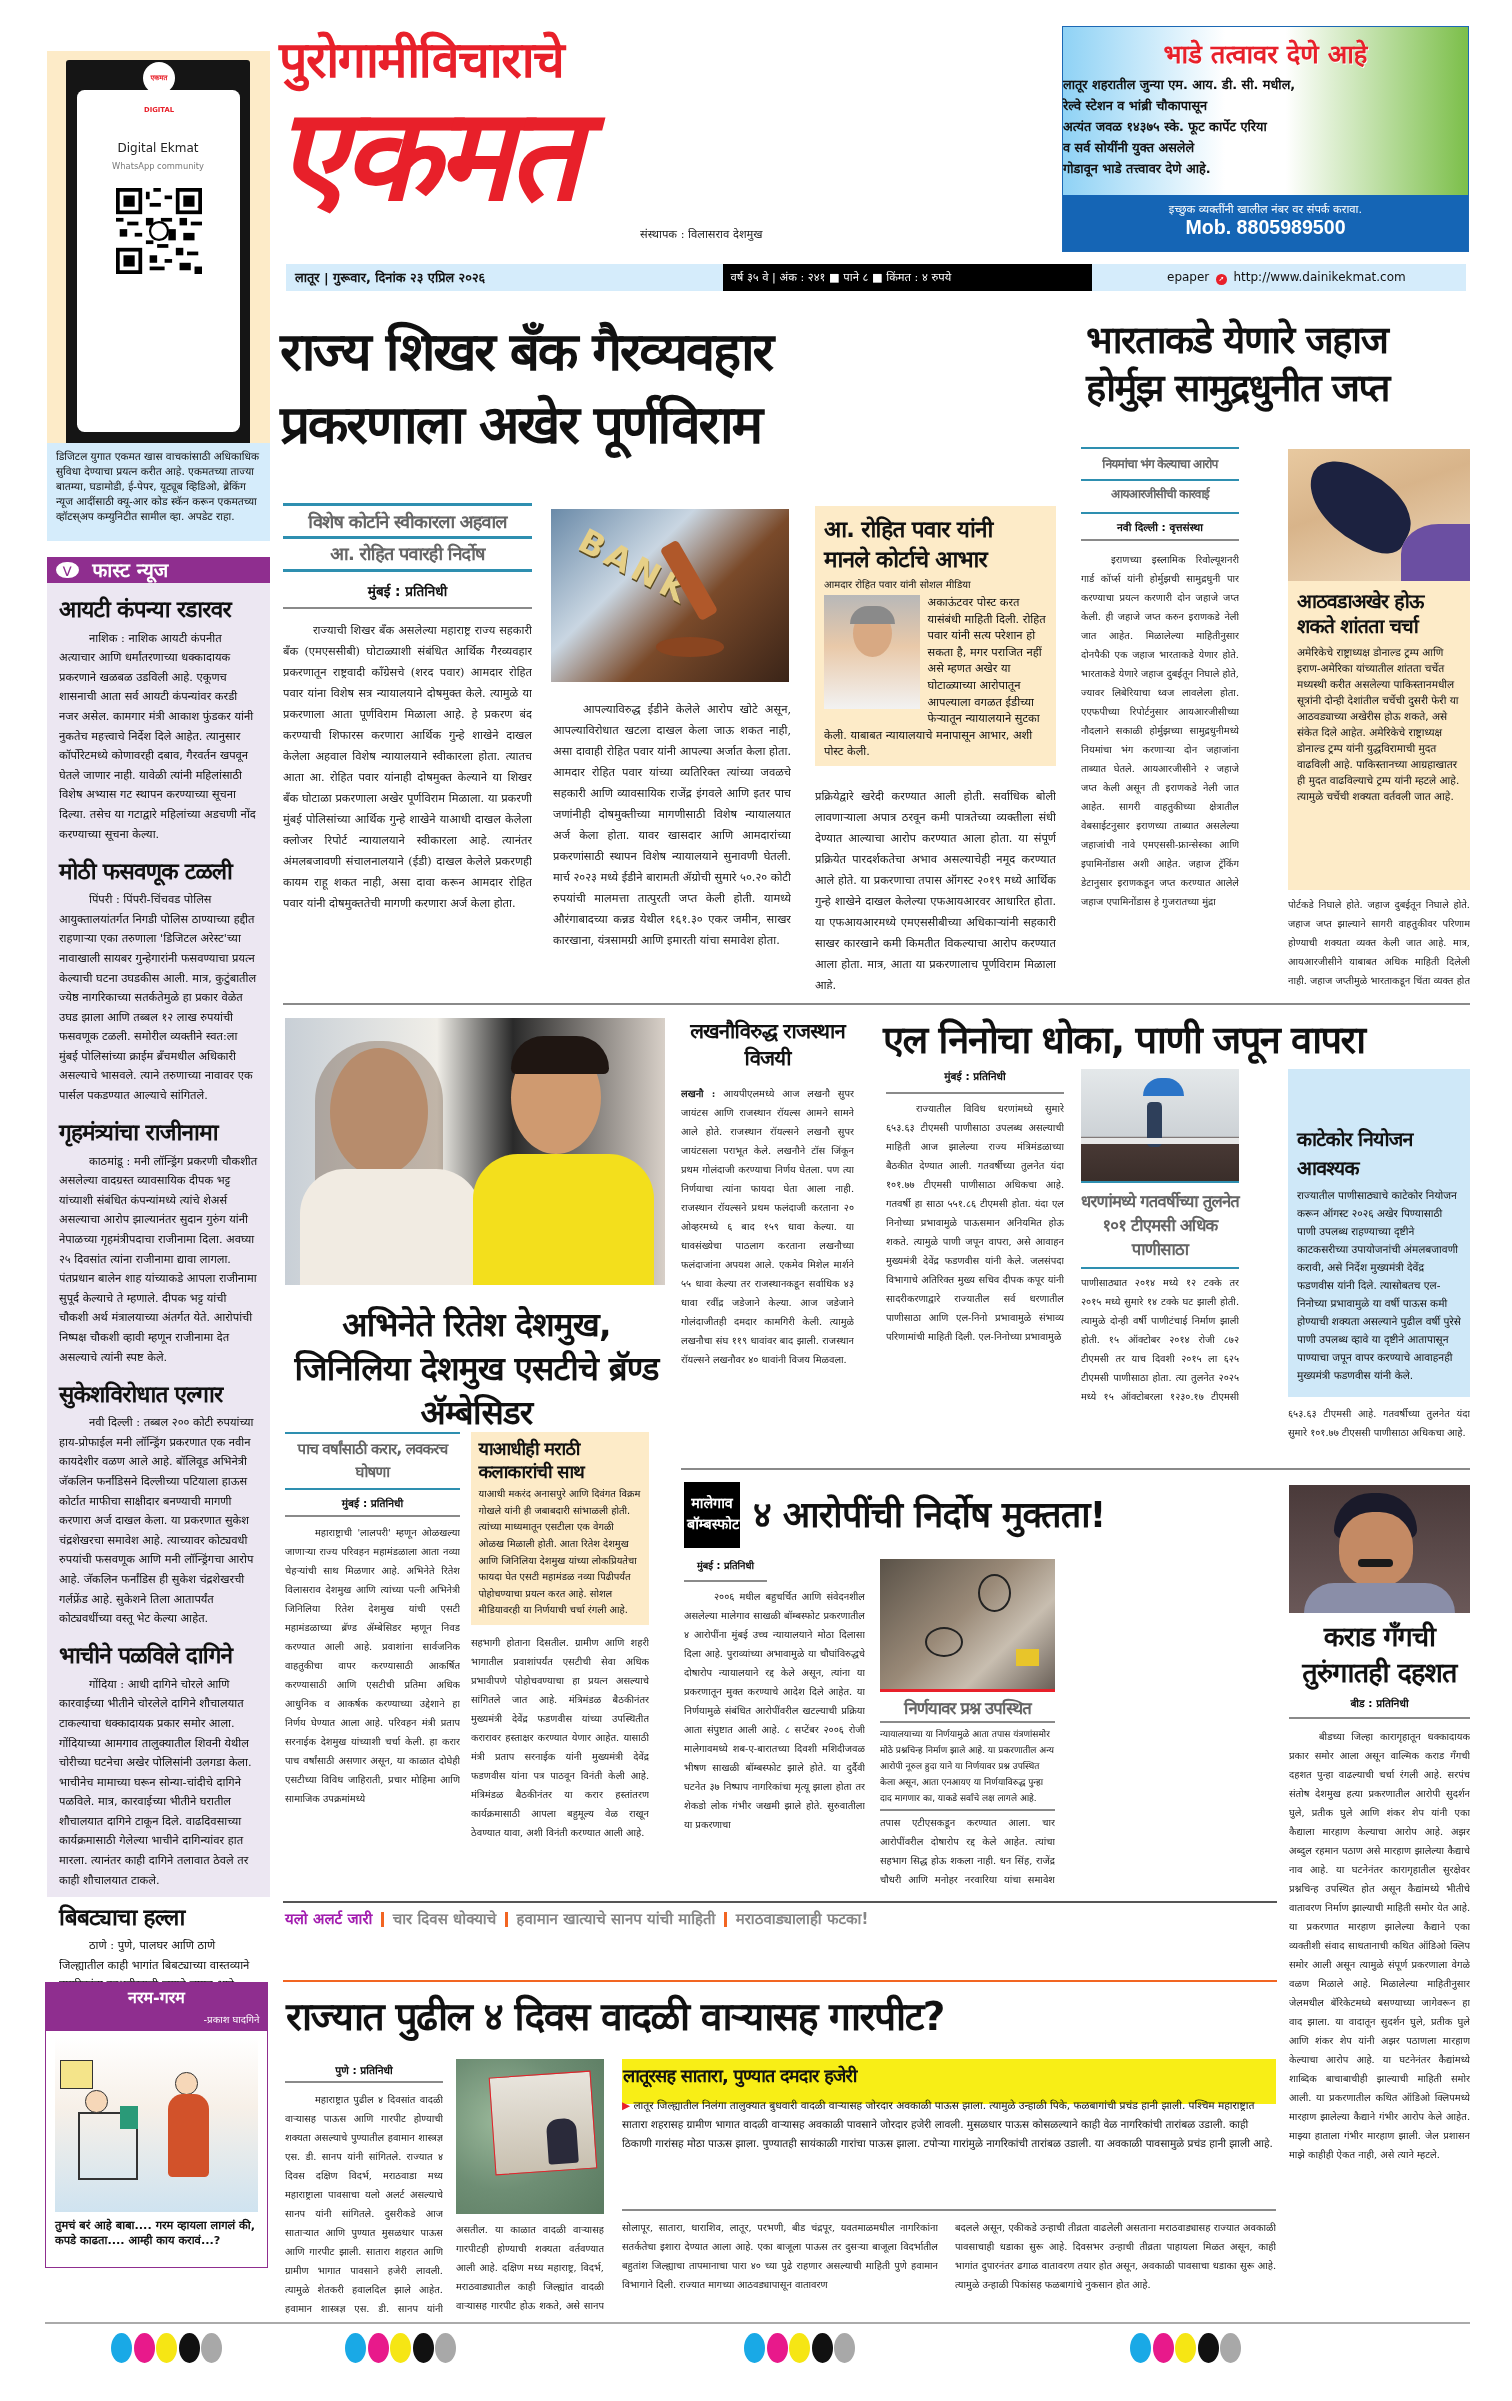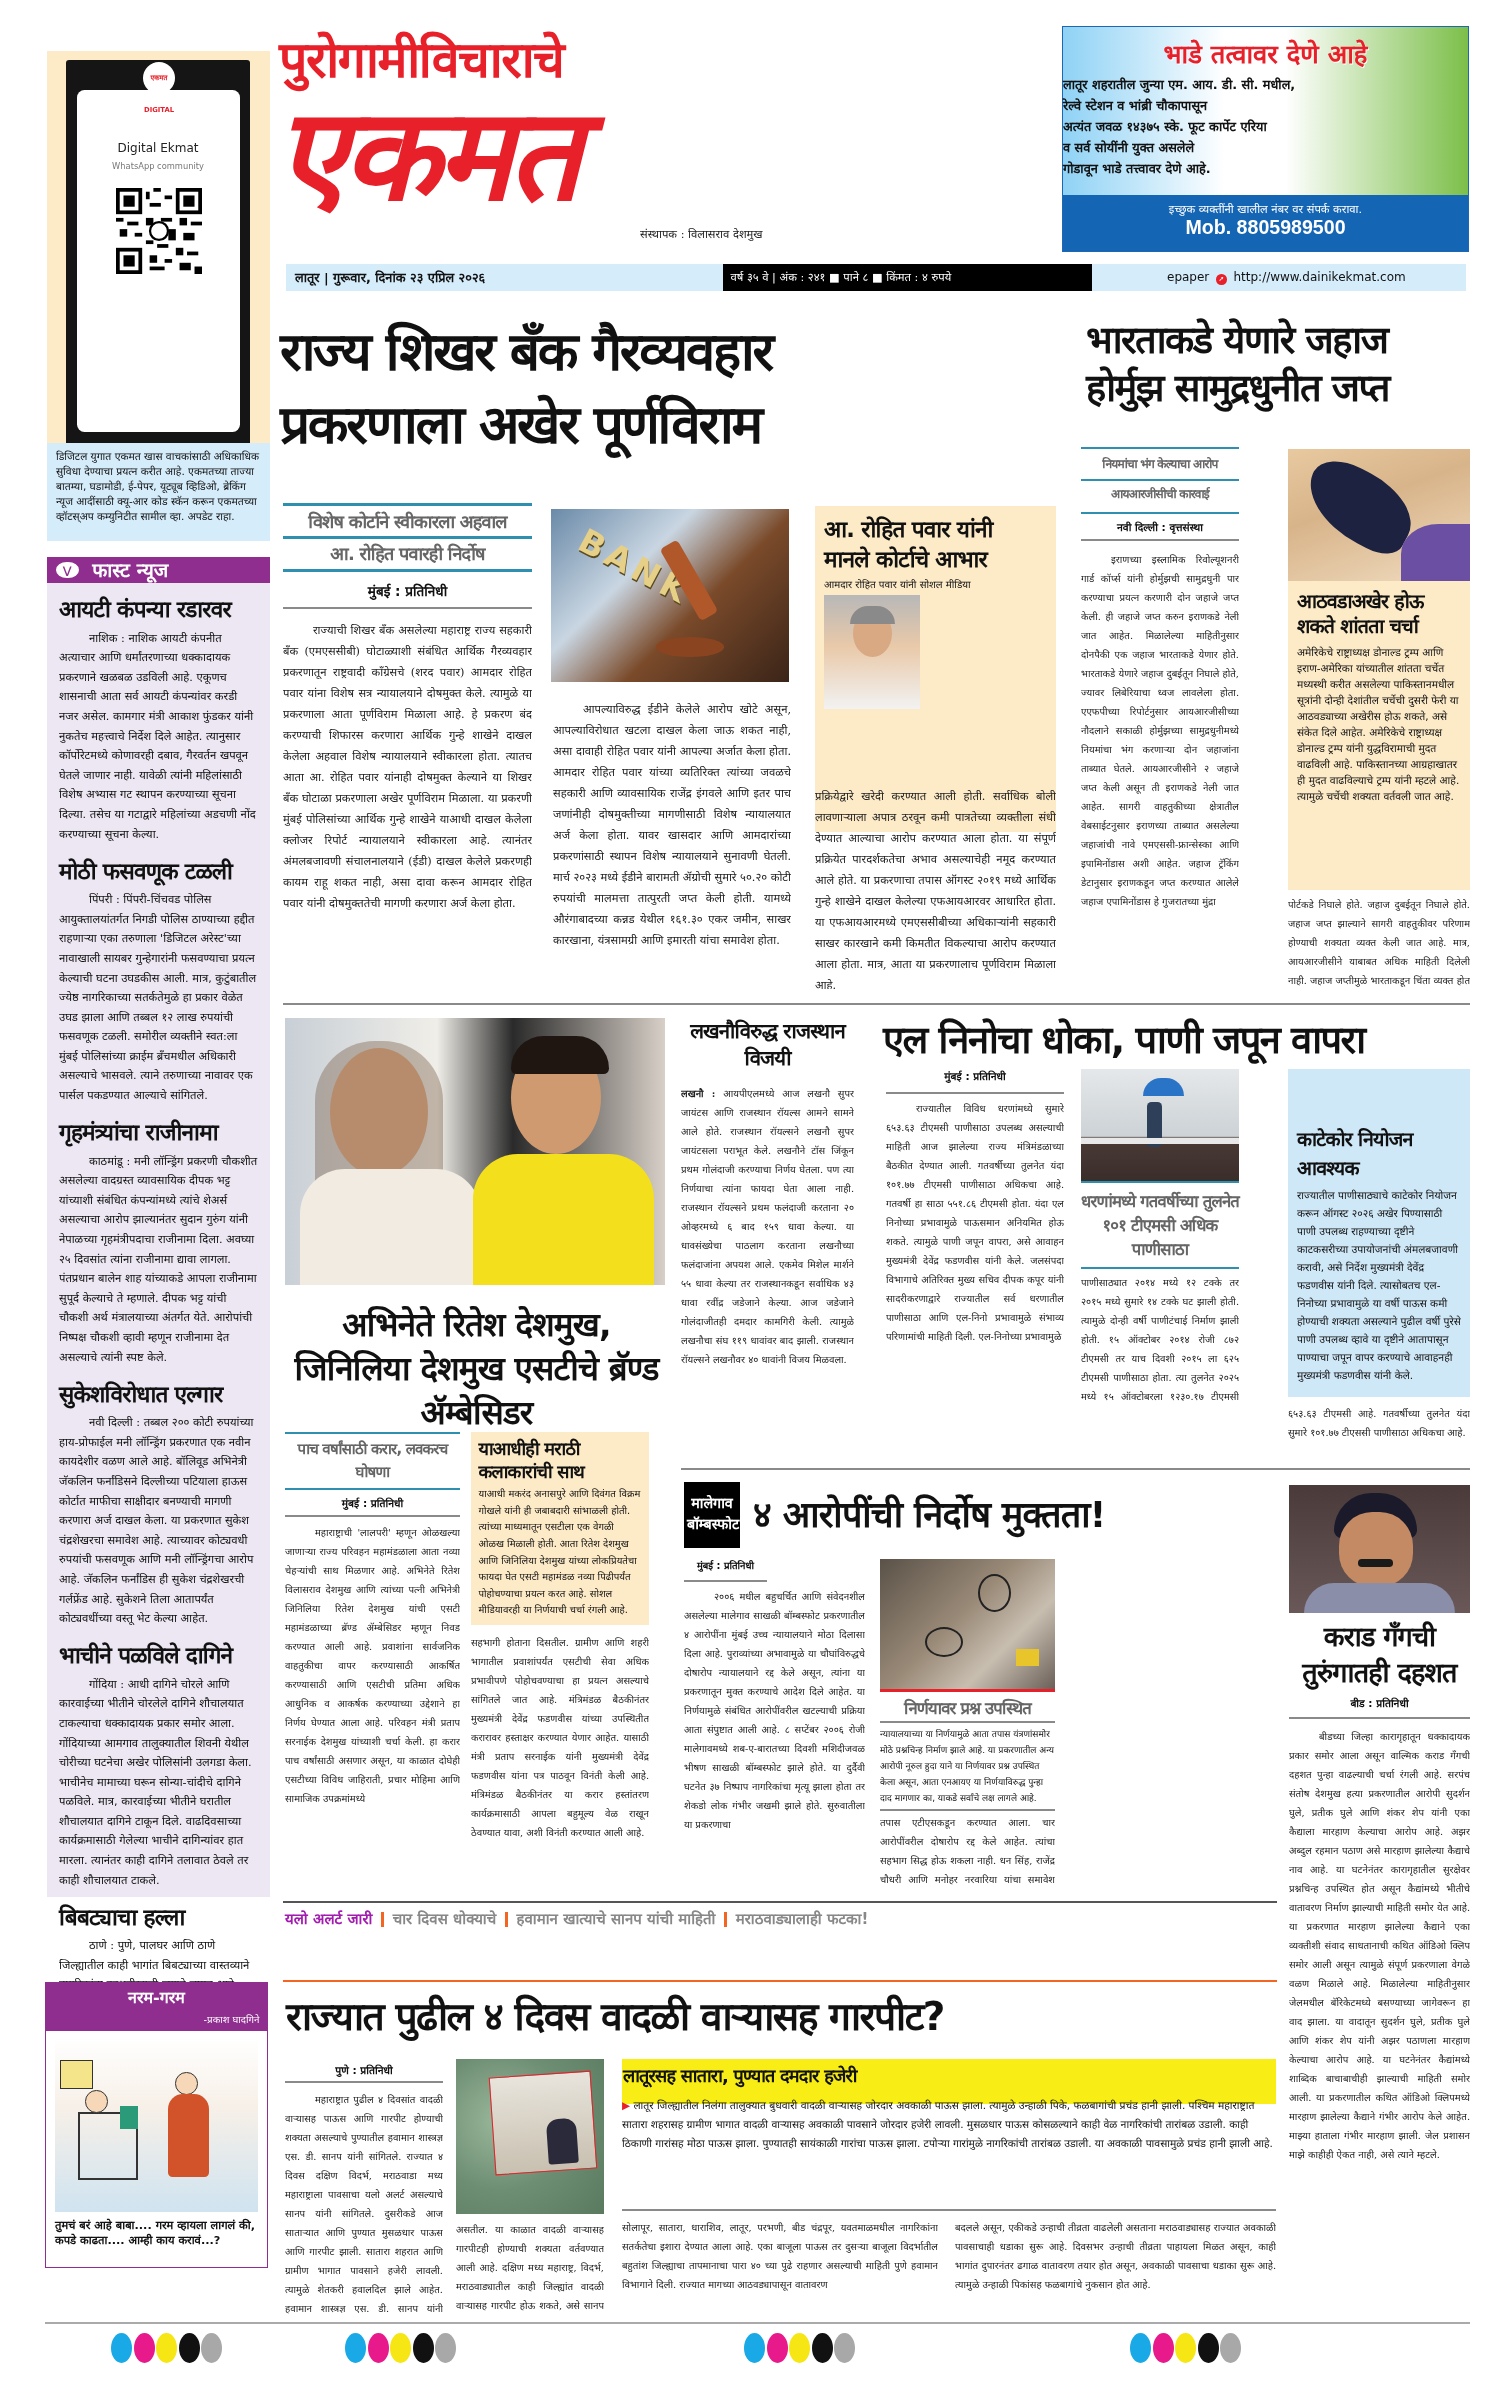--- a/index.html
+++ b/index.html
@@ -160,27 +160,28 @@
 
 <div class="img" style="left:551px;top:509px;width:238px;height:173px;background:linear-gradient(135deg,#6a8aa8 0%,#c9d6e2 35%,#7a4a2a 60%,#3a2418 100%);">
   <div style="position:absolute;left:22.6px;top:38px;font-size:33px;font-weight:bold;color:#e6cf86;transform:rotate(28deg);letter-spacing:4.5px;text-shadow:1.5px 1.5px 0 #5a4a20;">BANK</div>
   <div style="position:absolute;left:128px;top:30px;width:19.6px;height:83px;background:#b0582a;transform:rotate(-30deg);border-radius:4.5px;"></div>
   <div style="position:absolute;left:105px;top:128px;width:68px;height:19.6px;background:#8a4520;border-radius:50%;"></div>
 </div>
 <div class="abs col" style="left:553px;top:699px;width:238px;height:286px;overflow:hidden;">
     <p>आपल्याविरुद्ध ईडीने केलेले आरोप खोटे असून, आपल्याविरोधात खटला दाखल केला जाऊ शकत नाही, असा दावाही रोहित पवार यांनी आपल्या अर्जात केला होता. आमदार रोहित पवार यांच्या व्यतिरिक्त त्यांच्या जवळचे सहकारी आणि व्यावसायिक राजेंद्र इंगवले आणि इतर पाच जणांनीही दोषमुक्तीच्या मागणीसाठी विशेष न्यायालयात अर्ज केला होता. यावर खासदार आणि आमदारांच्या प्रकरणांसाठी स्थापन विशेष न्यायालयाने सुनावणी घेतली. मार्च २०२३ मध्ये ईडीने बारामती ॲग्रोची सुमारे ५०.२० कोटी रुपयांची मालमत्ता तात्पुरती जप्त केली होती. यामध्ये औरंगाबादच्या कन्नड येथील १६१.३० एकर जमीन, साखर कारखाना, यंत्रसामग्री आणि इमारती यांचा समावेश होता.</p>
   </div>
 
-<div class="abs" style="left:815px;top:506px;width:241px;height:326px;background:#fdebc8;padding:7.5px 9px;">
+<div class="abs" style="left:815px;top:506px;width:241px;height:260px;background:#fdebc8;padding:7.5px 9px;">
   <div style="font-size:22.6px;font-weight:bold;line-height:30px;letter-spacing:-0.8px;width:181px;">आ. रोहित पवार यांनी मानले कोर्टाचे आभार</div>
   <div style="font-size:10px;margin-top:3px;">आमदार रोहित पवार यांनी सोशल मीडिया</div>
   <div style="float:left;width:96px;height:114px;margin:4.5px 7.5px 3px 0;background:linear-gradient(180deg,#b8b8b8 0%,#e9c9a9 45%,#f2f2f2 100%);position:relative;">
     <div style="position:absolute;left:29px;top:15px;width:39px;height:47px;border-radius:50%;background:#d8a983;"></div>
     <div style="position:absolute;left:25.6px;top:10.5px;width:45px;height:18px;border-radius:22.6px 22.6px 0 0;background:#8a8a8a;"></div>
   </div>
+  <div style="font-size:11.3px;line-height:16.6px;margin-top:4.5px;">अकाऊंटवर पोस्ट करत यासंबंधी माहिती दिली. रोहित पवार यांनी सत्य परेशान हो सकता है, मगर पराजित नहीं असे म्हणत अखेर या घोटाळ्याच्या आरोपातून आपल्याला वगळत ईडीच्या फेऱ्यातून न्यायालयाने सुटका केली. याबाबत न्यायालयाचे मनापासून आभार, अशी पोस्ट केली.</div>
 </div>
 <div class="abs col" style="left:815px;top:786px;width:241px;height:203px;overflow:hidden;"><span>प्रक्रियेद्वारे खरेदी करण्यात आली होती. सर्वाधिक बोली लावणाऱ्याला अपात्र ठरवून कमी पात्रतेच्या व्यक्तीला संधी देण्यात आल्याचा आरोप करण्यात आला होता. या संपूर्ण प्रक्रियेत पारदर्शकतेचा अभाव असल्याचेही नमूद करण्यात आले होते. या प्रकरणाचा तपास ऑगस्ट २०१९ मध्ये आर्थिक गुन्हे शाखेने दाखल केलेल्या एफआयआरवर आधारित होता. या एफआयआरमध्ये एमएससीबीच्या अधिकाऱ्यांनी सहकारी साखर कारखाने कमी किमतीत विकल्याचा आरोप करण्यात आला होता. मात्र, आता या प्रकरणालाच पूर्णविराम मिळाला आहे.</span></div>
 
 <div class="abs" style="left:1086px;top:316px;font-size:38px;font-weight:bold;letter-spacing:-1.5px;line-height:48px;">भारताकडे येणारे जहाज</div>
 <div class="abs" style="left:1086px;top:364px;font-size:38px;font-weight:bold;letter-spacing:-1.5px;line-height:48px;">होर्मुझ सामुद्रधुनीत जप्त</div>
 <div class="bluerule" style="left:1081px;top:447px;width:158px;height:2.3px;"></div>
 <div class="abs subhead" style="left:1081px;top:455px;width:158px;font-size:12px;">नियमांचा भंग केल्याचा आरोप</div>
 <div class="bluerule" style="left:1081px;top:479px;width:158px;height:2.3px;"></div>
 <div class="abs subhead" style="left:1081px;top:485px;width:158px;font-size:12px;">आयआरजीसीची कारवाई</div>
 <div class="bluerule" style="left:1081px;top:512px;width:158px;height:2.3px;"></div>

